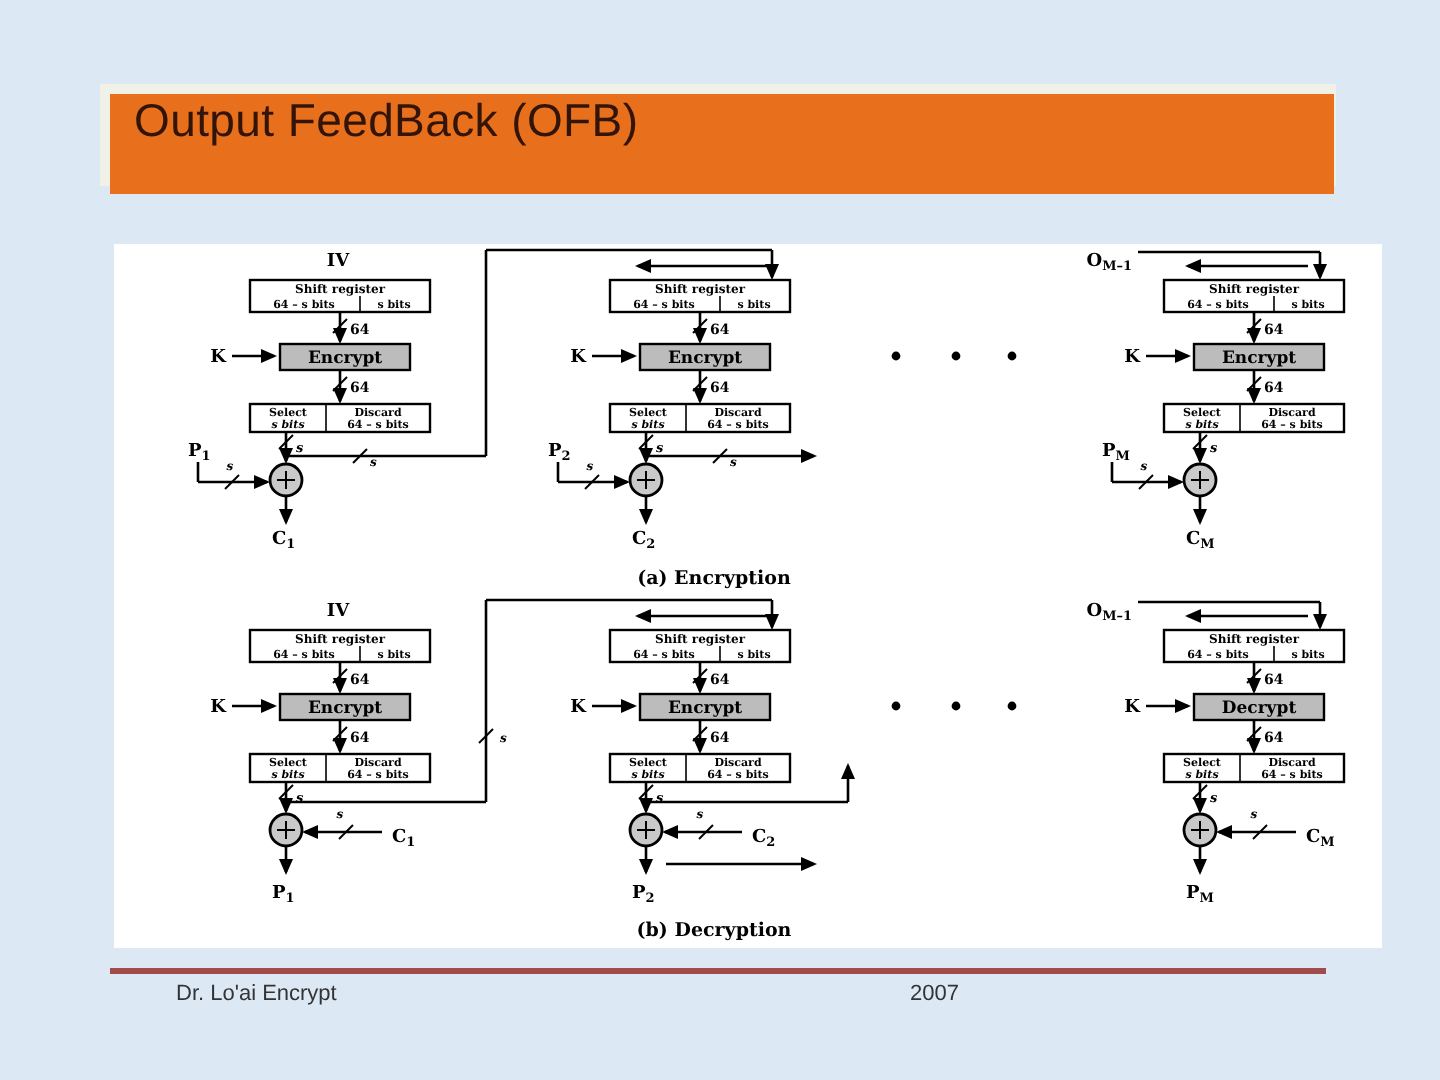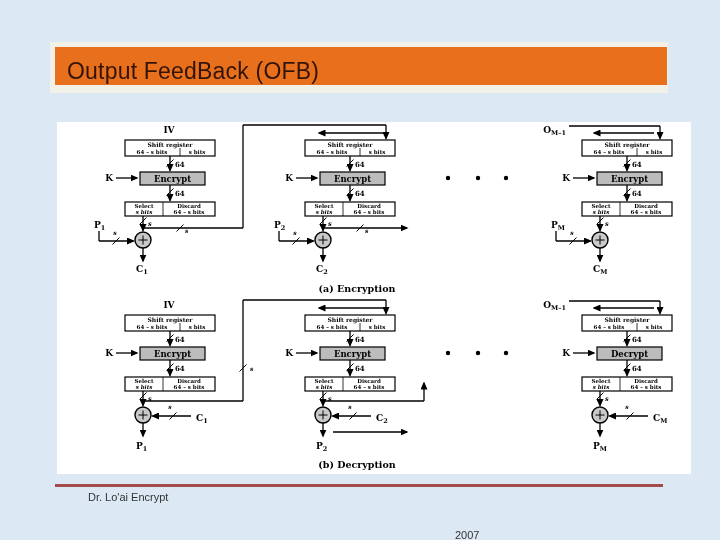--- a/index.html
+++ b/index.html
@@ -6,40 +6,40 @@
   body{
     width:720px;height:540px;position:relative;overflow:hidden;
     background:#dce9f5;
     font-family:"Liberation Sans", sans-serif;
   }
   .header-underlay{
     position:absolute;left:50px;top:42px;width:618px;height:51px;
     background:#f2f1e8;
   }
   .header-bar{
-    position:absolute;left:55px;top:47px;width:612px;height:38px;
-    display:flex;align-items:flex-end;
+    position:absolute;left:55px;top:47px;width:612px;height:50px;
+    display:flex;align-items:flex-start;
   }
   .header-bar .title{
     padding-left:12px;font-size:23px;letter-spacing:0.2px;
     color:#331409;font-family:"Liberation Sans", sans-serif;
   }
   .content-panel{
     position:absolute;left:57px;top:122px;width:634px;height:352px;
     background:#ffffff;
   }
   #diagram-svg{position:absolute;left:57px;top:122px;width:634px;height:352px;}
   .footer-divider{
     position:absolute;left:55px;top:484px;width:608px;height:3px;
   }
   .footer-author{
     position:absolute;left:88px;top:491px;font-size:11px;color:#333333;
   }
   .footer-year{
-    position:absolute;left:455px;top:491px;font-size:11px;color:#333333;margin-top:38px;
+    position:absolute;left:455px;top:491px;font-size:11px;color:#333333;
   }
 </style>
 </head>
 <body style="background: rgb(220, 233, 245);">
 
 <div class="header-underlay" style="background: rgb(242, 241, 232);"></div>
 <div class="header-bar" style="background: rgb(232, 112, 29);">
   <div class="title" style="color: rgb(51, 20, 9);">Output FeedBack (OFB)</div>
 </div>
 

